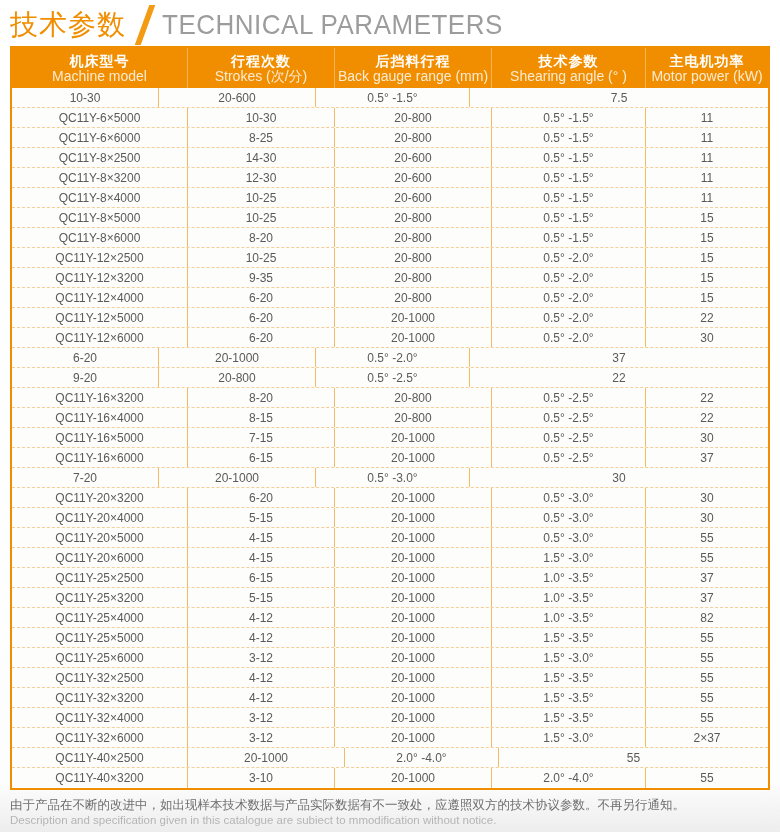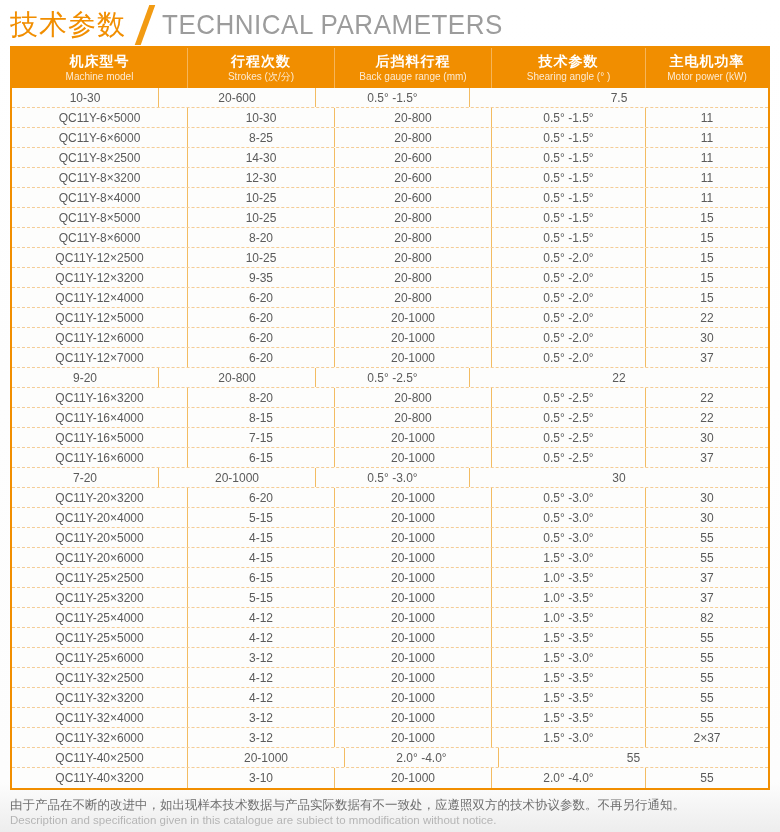--- a/index.html
+++ b/index.html
@@ -16,21 +16,21 @@
   .title-zh { font-size:28px; font-weight:normal; color:#F18E00; letter-spacing:1px; }
   .slash-icon { display:inline-block; width:6px; height:40px; background:#F29B13; transform:skewX(-20deg); margin:0 14px 0 16px; }
   .title-en { font-size:26px; color:#9C9C9C; letter-spacing:0.5px; font-weight:400; white-space:nowrap; transform:scaleY(1.05); }
 
   
   .ptable { width:760px; margin:0 auto; border:2px solid #F18E00; background:#fff; }
   .thead { display:flex; background:#F18E00; height:40px; }
   .thcell { display:flex; flex-direction:column; justify-content:center; align-items:center; border-right:1px solid rgba(255,255,255,0.35); }
   .thcell:last-child { border-right:none; }
   .th-zh { color:#ffffff; font-size:14px; font-weight:bold; line-height:17px; letter-spacing:1px; }
-  .th-en { color:rgba(255,255,255,0.82); font-size:10px; line-height:13px; }
+  .th-en { color:rgba(255,255,255,0.82); font-size:14px; line-height:13px; }
 
   .tbody { background:#FDFDFC; }
   .trow { display:flex; height:20px; border-bottom:1px dashed #F5CD96; }
   .trow:last-child { border-bottom:none; }
   .tcell { display:flex; align-items:center; justify-content:center; font-size:12px; color:#5A5A5A; border-right:1px solid #F3BC62; height:100%; }
   .tcell:last-child { border-right:none; }
 
   .c0 { width:176px; }
   .c1 { width:147px; }
   .c2 { width:157px; }
@@ -161,21 +161,20 @@
           <div class="tcell c4">22</div>
         </div>
         <div class="trow">
           <div class="tcell c0">QC11Y-12×6000</div>
           <div class="tcell c1">6-20</div>
           <div class="tcell c2">20-1000</div>
           <div class="tcell c3">0.5° -2.0°</div>
           <div class="tcell c4">30</div>
         </div>
         <div class="trow">
-          <div class="tcell c0">QC11Y-12×7000</div>
           <div class="tcell c1">6-20</div>
           <div class="tcell c2">20-1000</div>
           <div class="tcell c3">0.5° -2.0°</div>
           <div class="tcell c4">37</div>
         </div>
         <div class="trow">
           <div class="tcell c1">9-20</div>
           <div class="tcell c2">20-800</div>
           <div class="tcell c3">0.5° -2.5°</div>
           <div class="tcell c4">22</div>

